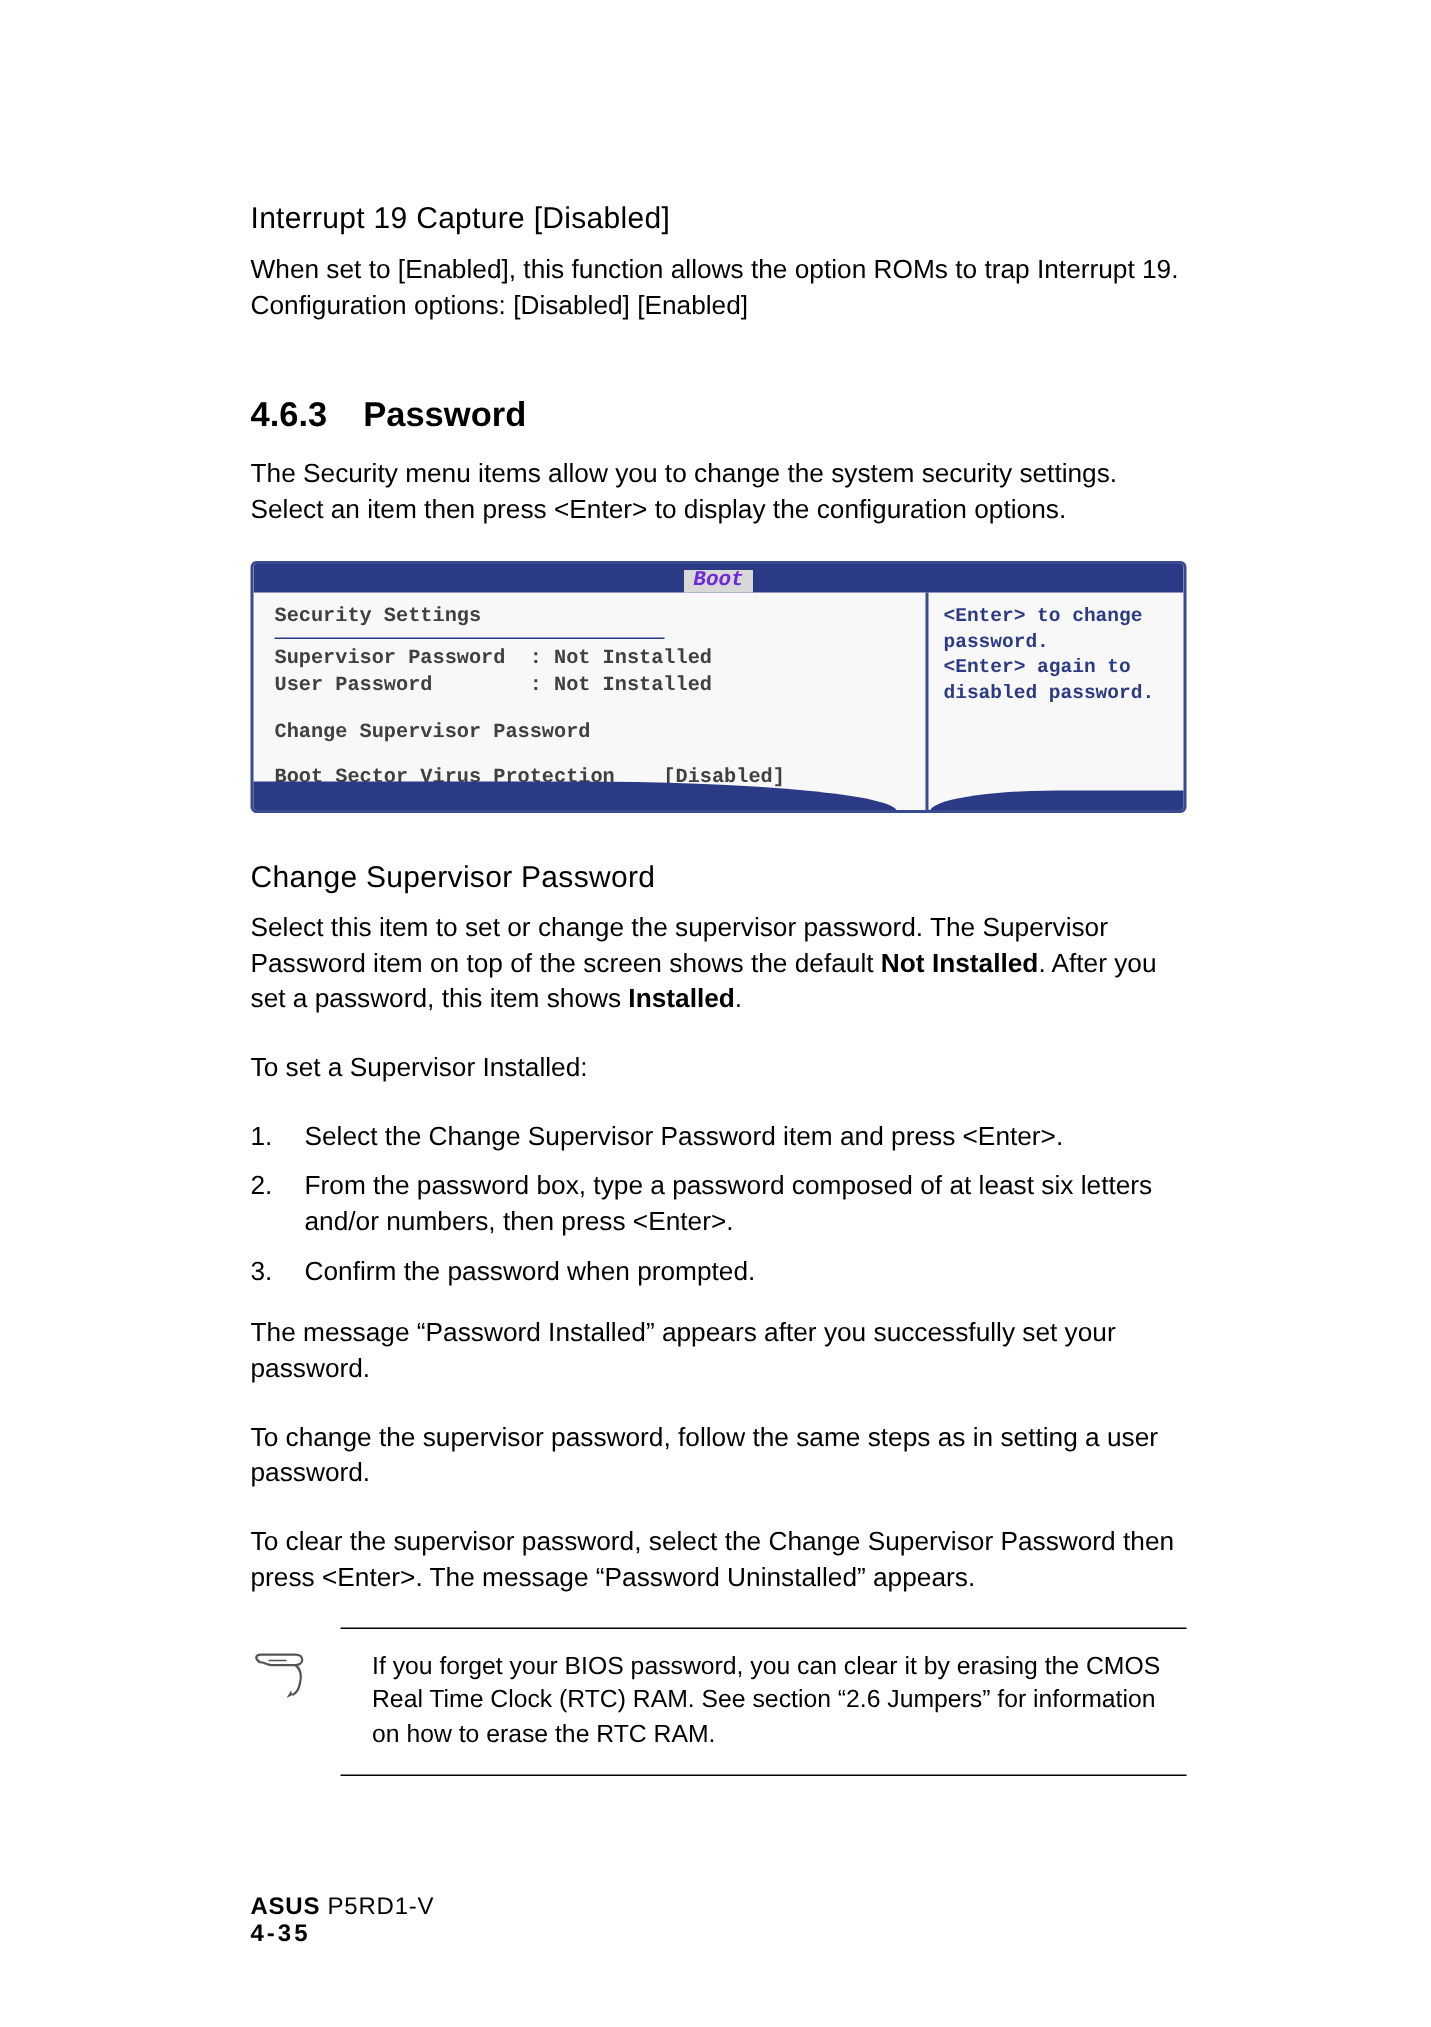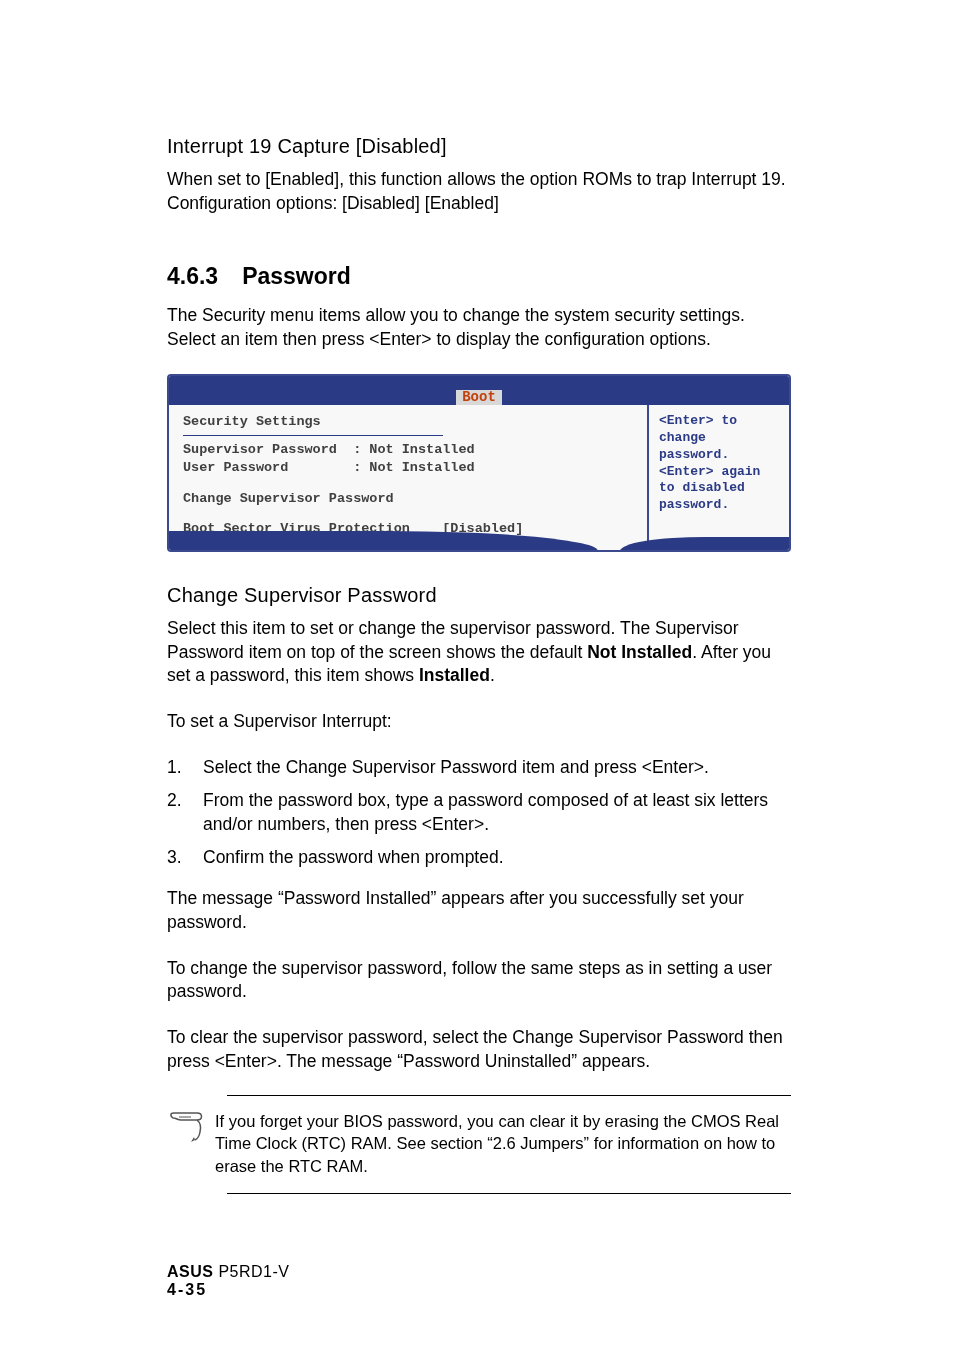--- a/index.html
+++ b/index.html
@@ -52,41 +52,42 @@
       font-family: "Courier New", monospace;
       font-size: 14px;
       font-weight: bold;
       text-align: center;
       padding: 2px 0 0 0;
       line-height: 1.1;
     }
     .bios-header .tab {
       display: inline-block;
       background: #d8d8d8;
-      color: #c2410c;
+      color: #6d28d9;
       padding: 0 6px;
-      margin-top: 12px;
+      margin-top: 2px;
+      font-style: italic;
     }
     .bios-body {
       display: flex;
       min-height: 145px;
     }
     .bios-left {
       flex: 1;
       padding: 8px 14px;
       font-family: "Courier New", monospace;
       font-size: 13.5px;
       font-weight: bold;
       color: #404040;
       line-height: 1.35;
       border-right: 2px solid #3b4a8e;
       position: relative;
     }
     .bios-right {
-      width: 140px;
+      width: 170px;
       padding: 8px 10px;
       font-family: "Courier New", monospace;
       font-size: 13px;
       font-weight: bold;
       color: #2b3a84;
       line-height: 1.3;
     }
     .bios-sep {
       border: none;
       border-top: 1px solid #2b3a84;
@@ -131,21 +132,21 @@
       width: 36px;
       flex-shrink: 0;
     }
     .note-block {
       display: flex;
       border-top: 1px solid #000;
       border-bottom: 1px solid #000;
       padding: 14px 0 16px 0;
       margin-top: 18px;
       margin-left: 60px;
-      gap: 8px;
+      gap: 41px;
       align-items: flex-start;
     }
     .note-icon {
       flex-shrink: 0;
       width: 40px;
       margin-left: -60px;
       display: flex;
       justify-content: center;
     }
     .note-text {
@@ -202,21 +203,21 @@
       </div>
       <div class="bios-curve-left"></div>
       <div class="bios-curve-right"></div>
     </div>
   </div>
 
   <div class="h3">Change Supervisor Password</div>
   <div class="body-text">
     <span>Select this item to set or change the supervisor password. The Supervisor Password item on top of the screen shows the default </span><span class="inline-bold">Not Installed</span><span>. After you set a password, this item shows </span><span class="inline-bold">Installed</span><span>.</span>
   </div>
-  <div class="body-text">To set a Supervisor Interrupt:</div>
+  <div class="body-text">To set a Supervisor Installed:</div>
 
   <div class="ol">
     <div class="ol-item">
       <div class="ol-num">1.</div>
       <div>Select the Change Supervisor Password item and press &lt;Enter&gt;.</div>
     </div>
     <div class="ol-item">
       <div class="ol-num">2.</div>
       <div>From the password box, type a password composed of at least six letters and/or numbers, then press &lt;Enter&gt;.</div>
     </div>

